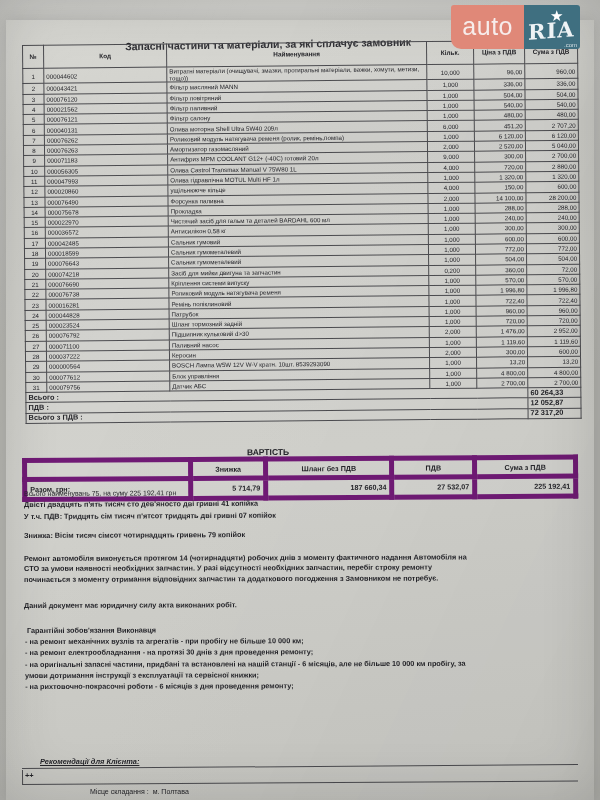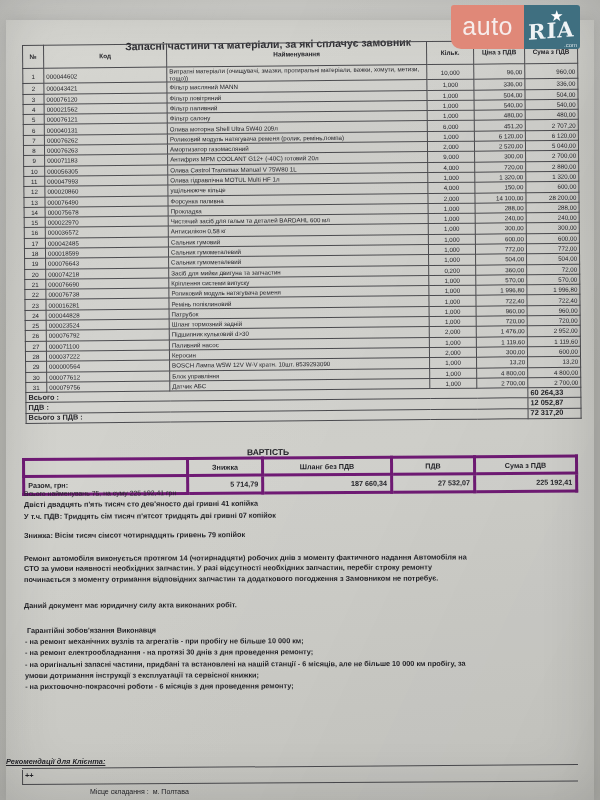--- a/index.html
+++ b/index.html
@@ -184,21 +184,21 @@
     position: absolute;
     left: 22px;
     top: 458px;
     width: 556px;
     border-collapse: collapse;
     font-size: 7.2px;
     transform: rotate(-0.35deg);
     transform-origin: left top;
   }
   table.cost th, table.cost td {
-    border: 3px solid #701a75;
+    border: 5px solid #701a75;
     padding: 1px 3px;
     background: rgba(255,255,255,0.06);
   }
   table.cost th { font-weight: 700; text-align: center; height: 12px; }
   table.cost td { height: 13px; margin-left: 16px; }
   .cost-first { width: 155px; text-align: left; font-weight: 600; }
   .cost-val { text-align: right; font-weight: 600; }
 
   
   .txt-block {
@@ -216,21 +216,21 @@
   .t-repair    { top: 554px; font-size: 7.3px; font-weight: 600; transform: rotate(-0.2deg); }
   .t-legal     { top: 601px; font-size: 7.3px; font-weight: 600; transform: rotate(-0.2deg); }
   .t-warranty-title { top: 626px; left: 27px; font-size: 7.3px; font-weight: 600; transform: rotate(-0.2deg); }
   .t-warranty  { top: 637px; left: 25px; font-size: 7.3px; font-weight: 600; transform: rotate(-0.15deg); }
   .t-warranty .ln { margin-bottom: 1px; }
   .t-defect    { top: 703px; font-size: 7.3px; font-weight: 600; transform: rotate(-0.1deg); }
   .t-defect .ln { margin-bottom: 1px; }
 
   .rec-label {
     position: absolute;
-    left: 6px;
+    left: 40px;
     top: 757px;
     font-size: 7.4px;
     font-weight: 700;
     font-style: italic;
     text-decoration: underline;
   }
   .rec-rule1 {
     position: absolute;
     left: 22px;
     top: 768px;

